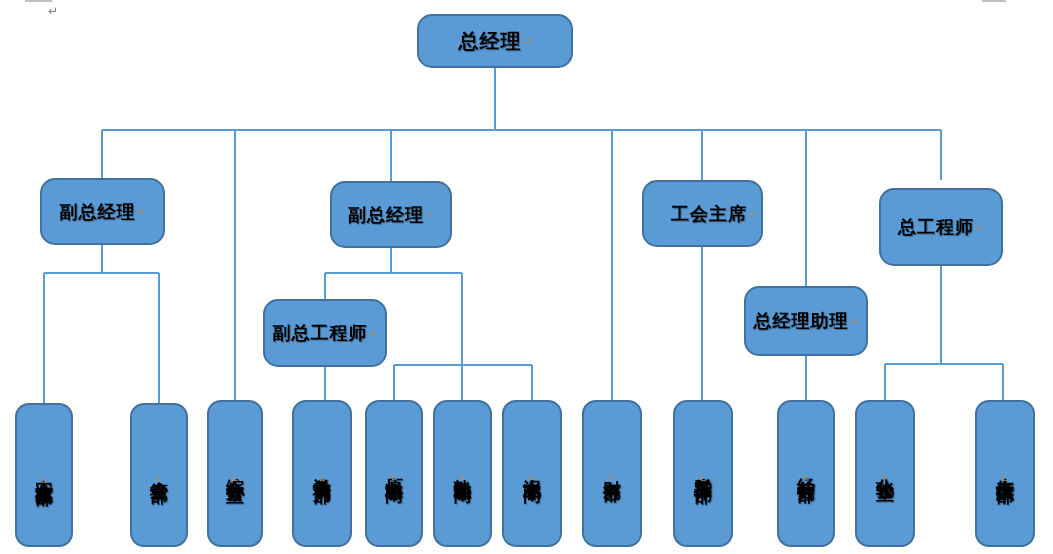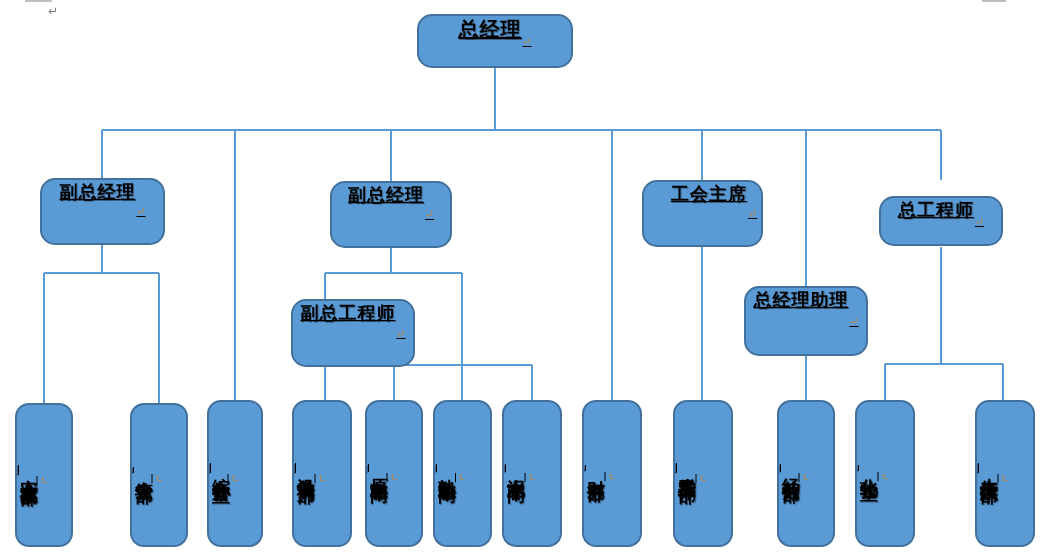--- a/index.html
+++ b/index.html
@@ -10,28 +10,27 @@
     font-family:"Liberation Serif","DejaVu Serif",serif;
     overflow:hidden;
   }
   #wires{position:absolute;left:0;top:0;width:1053px;height:554px;}
   .node{
     position:absolute;
     background:#5b9bd5;
     border:2.5px solid #41719c;
     border-radius:15px;
     box-sizing:border-box;
-    display:flex;align-items:flex-start;justify-content:center;
+    display:flex;align-items:center;justify-content:center;
     color:#000;
     font-weight:bold;
     font-size:18px;
     letter-spacing:1px;
     text-shadow:1px 1px 1px rgba(0,0,0,0.35);
     cursor:default;
-    text-decoration:underline;
   }
   .vnode{
     writing-mode:vertical-lr;
     text-orientation:upright;
     border-radius:14px;
     font-size:18px;
     letter-spacing:2px;
   }
   .pilcrow{
     font-size:11px;
@@ -50,22 +49,22 @@
   }
   .edge-mark{position:absolute;top:0;height:2px;background:#bfbfbf;}
   .em-left{left:25px;width:27px;}
   .em-right{left:982px;width:24px;}
 
   
   .pos-gm   {left:417px;top:14px;width:156px;height:54px;font-size:20px;}
   .pos-dgm1 {left:40px; top:178px;width:125px;height:67px;}
   .pos-dgm2 {left:330px;top:181px;width:122px;height:67px;}
   .pos-union{left:642px;top:180px;width:121px;height:67px;padding-left:23px;}
-  .pos-ce   {left:879px;top:196px;width:124px;height:50px;}
-  .pos-dce  {left:263px;top:299px;width:124px;height:68px;margin-left:28px;}
+  .pos-ce   {left:879px;top:188px;width:124px;height:78px;}
+  .pos-dce  {left:263px;top:299px;width:124px;height:68px;}
   .pos-gma  {left:744px;top:286px;width:124px;height:70px;}
   .pos-d1 {left:15px; top:403px;width:58px;height:144px;}
   .pos-d2 {left:130px;top:403px;width:58px;height:144px;}
   .pos-d3 {left:207px;top:400px;width:56px;height:147px;}
   .pos-d4 {left:292px;top:400px;width:60px;height:147px;}
   .pos-d5 {left:365px;top:400px;width:58px;height:147px;}
   .pos-d6 {left:433px;top:400px;width:59px;height:147px;}
   .pos-d7 {left:502px;top:400px;width:60px;height:147px;}
   .pos-d8 {left:582px;top:400px;width:60px;height:147px;}
   .pos-d9 {left:673px;top:400px;width:60px;height:147px;}

